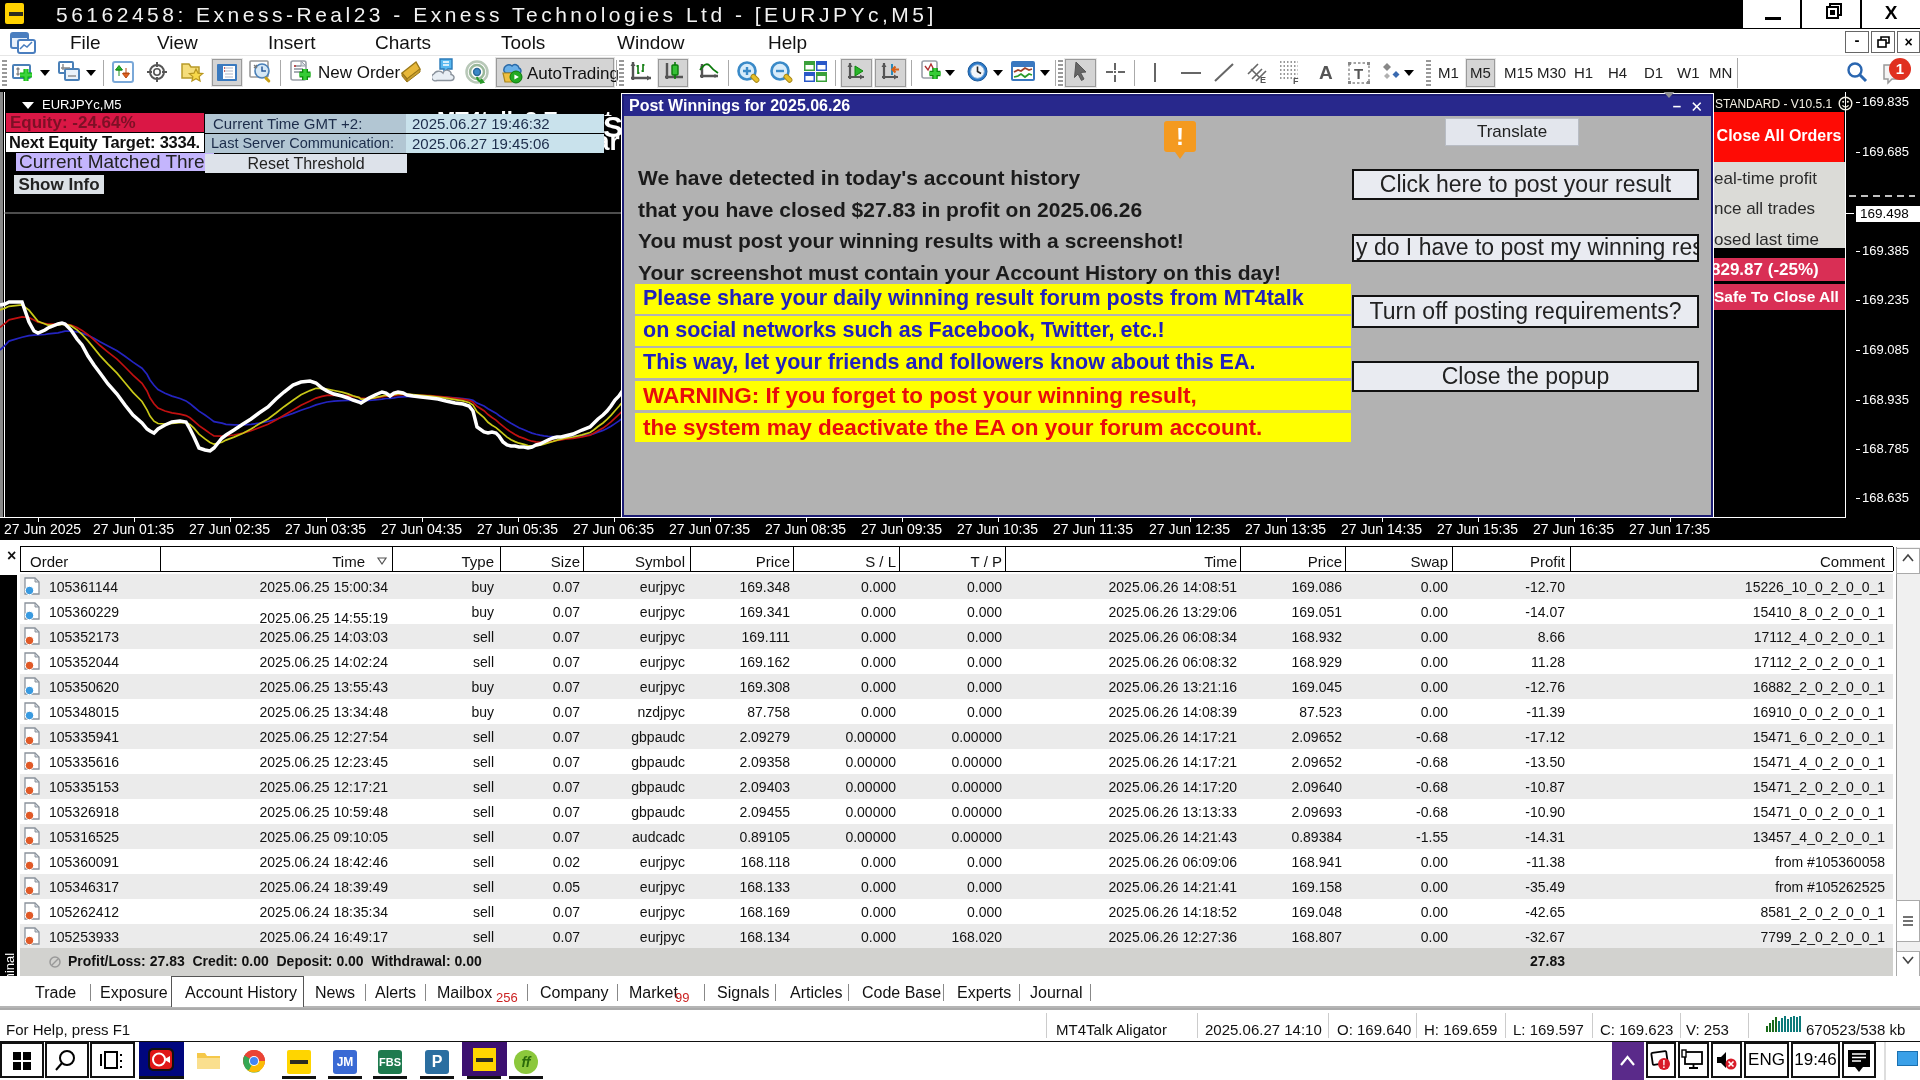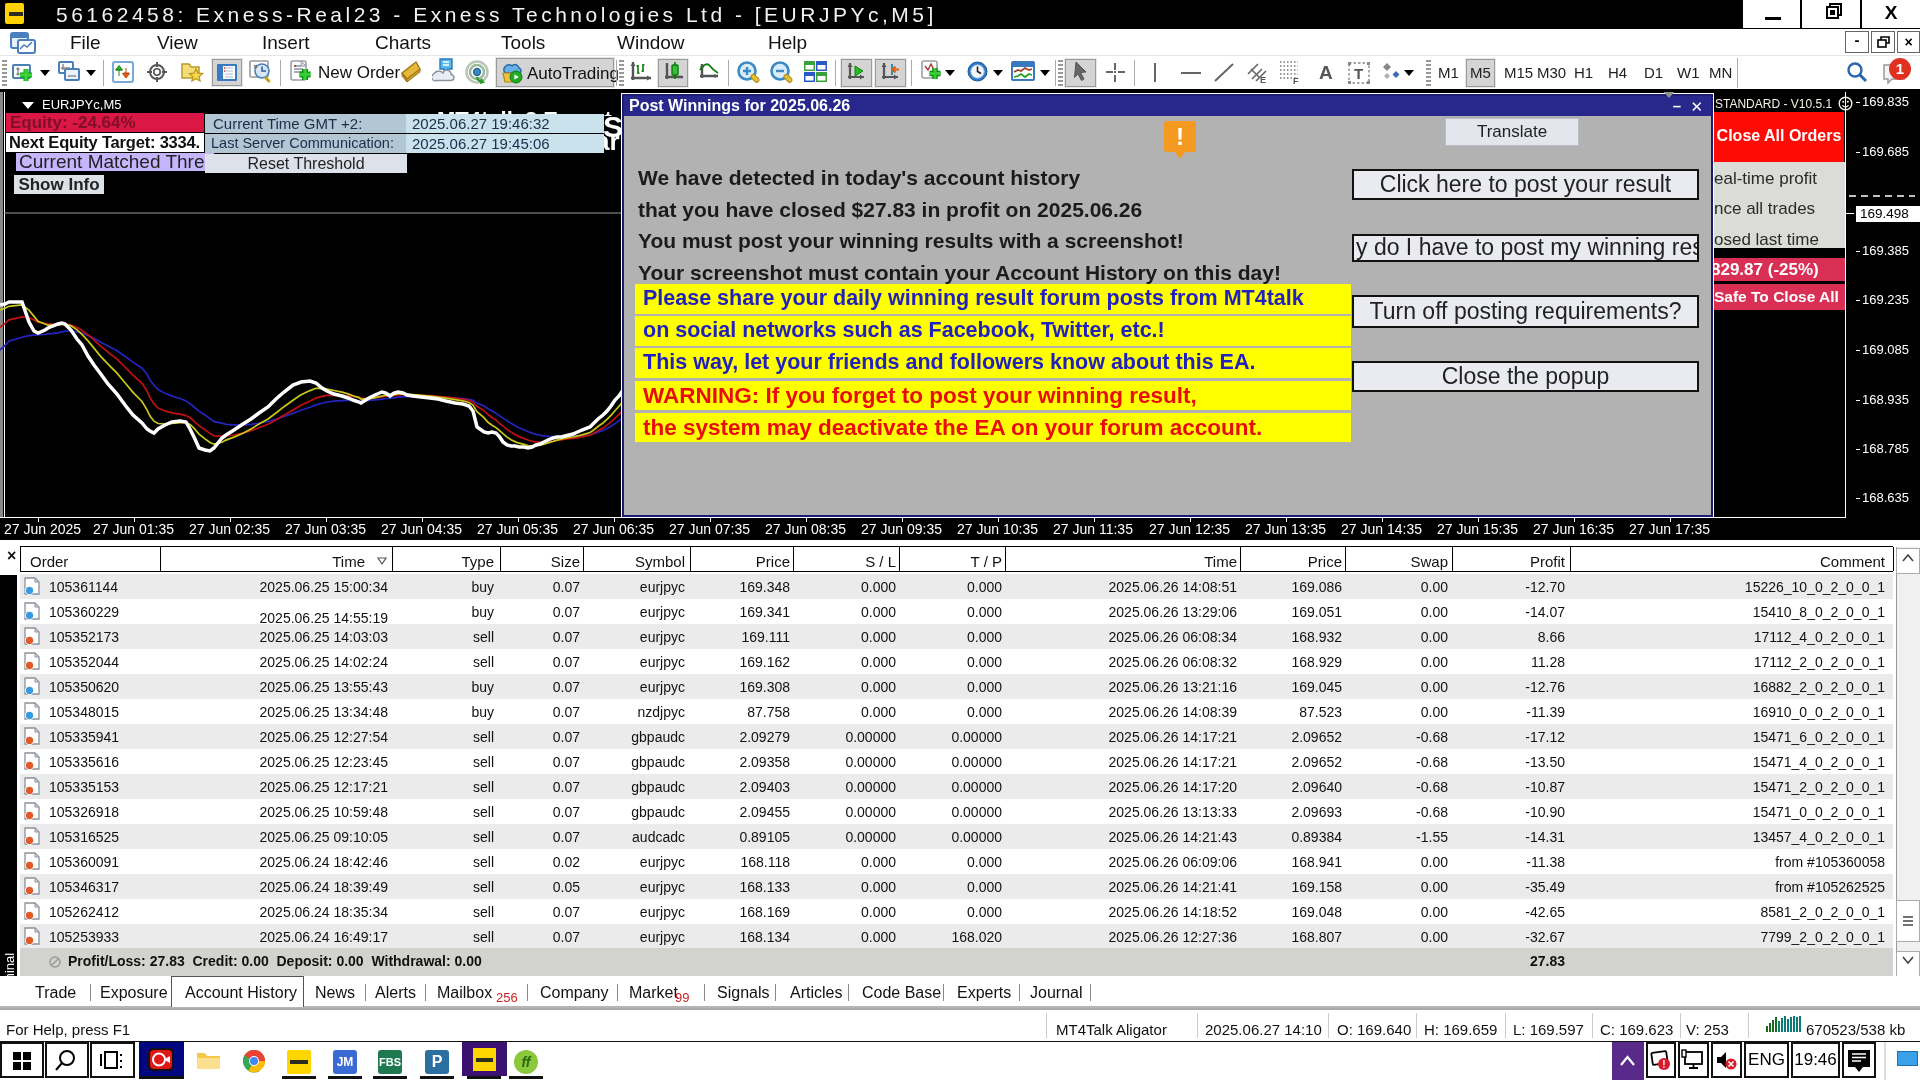--- a/index.html
+++ b/index.html
@@ -1103,21 +1103,21 @@
     <div class="abs wbtn" style="left:1860px;width:60px;font-weight:bold;font-size:19px;line-height:26px">X</div>
     <div class="abs" id="menubar"></div>
     <svg class="abs" style="left:10px;top:32px" width="30" height="22" viewBox="0 0 30 22">
       <rect x="1" y="1" width="17" height="15" rx="2" fill="#e8f0fa" stroke="#4a7ebf" stroke-width="2"></rect>
       <rect x="1" y="1" width="17" height="5" fill="#4a7ebf"></rect>
       <rect x="8" y="8" width="17" height="13" rx="2" fill="#fff" stroke="#4a7ebf" stroke-width="2"></rect>
       <path d="M10 17 l4 -4 l3 2 l5 -5" stroke="#4a7ebf" stroke-width="1.5" fill="none"></path>
     </svg>
     <div class="abs mitem" style="left:70px">File</div>
     <div class="abs mitem" style="left:157px">View</div>
-    <div class="abs mitem" style="left:262px">Insert</div>
+    <div class="abs mitem" style="left:268px">Insert</div>
     <div class="abs mitem" style="left:375px">Charts</div>
     <div class="abs mitem" style="left:501px">Tools</div>
     <div class="abs mitem" style="left:617px">Window</div>
     <div class="abs mitem" style="left:768px">Help</div>
     <div class="abs" style="left:1845px;top:31px;width:24px;height:22px;border:1px solid #666;background:#fff;text-align:center;font-size:15px;font-weight:bold;line-height:16px">-</div>
     <div class="abs" style="left:1871px;top:31px;width:24px;height:22px;border:1px solid #666;background:#fff"><svg width="22" height="20">
         <rect x="6" y="8" width="8" height="7" fill="none" stroke="#000" stroke-width="1.6"></rect>
         <path d="M9 8 V5 H17 V11 H14" fill="none" stroke="#000" stroke-width="1.6"></path>
       </svg></div>
     <div class="abs" style="left:1897px;top:31px;width:23px;height:22px;border:1px solid #666;background:#fff;text-align:center;font-size:14px;font-weight:bold;line-height:20px">×</div>

